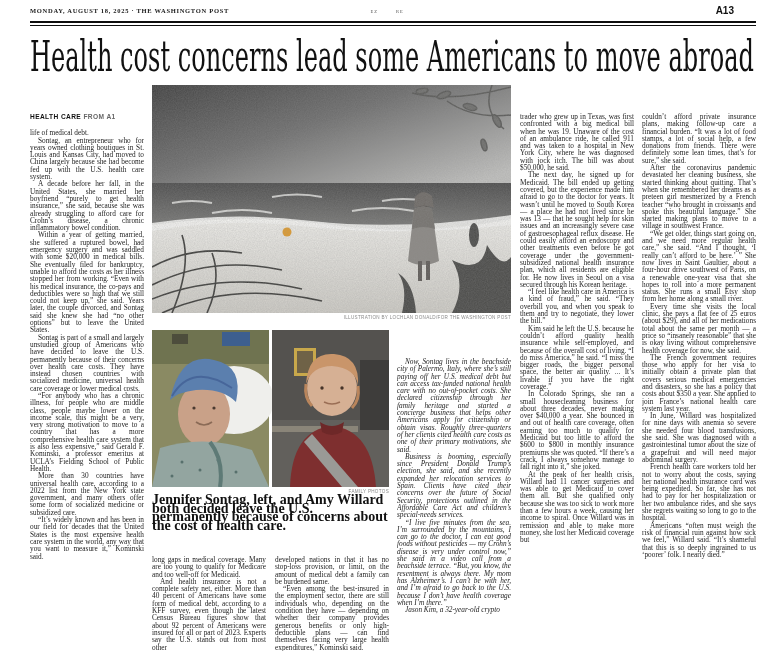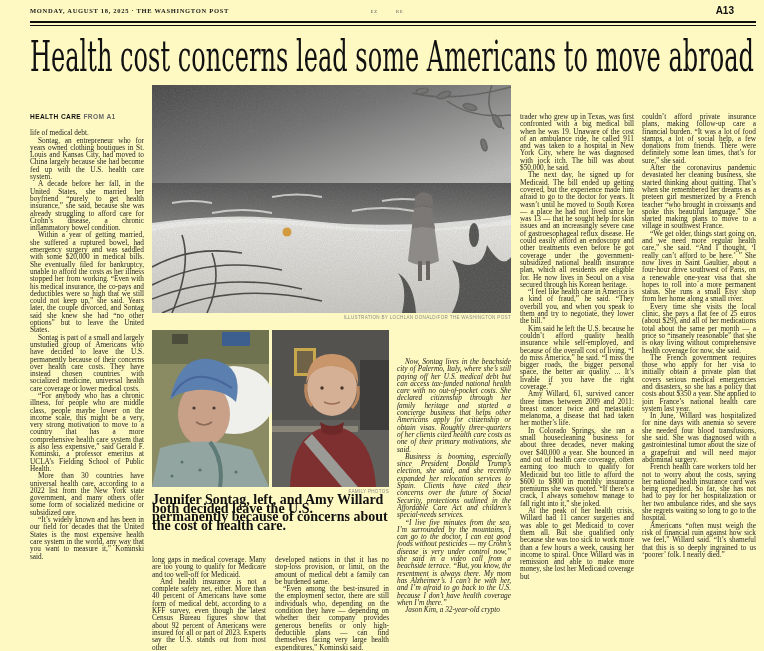--- a/index.html
+++ b/index.html
@@ -1,20 +1,20 @@
 <!DOCTYPE html>
 <html><head>
 <meta charset="utf-8">
 <style>
   * { margin:0; padding:0; box-sizing:border-box; }
   html,body { background:#e9e9e7; }
   body { font-family:"Liberation Serif", serif; }
   .page {
     position:relative; width:764px; height:651px; margin:0 auto;
-    background:#fef9c3; overflow:hidden;
+    background:#ffffff; overflow:hidden;
   }
   
   .masthead { position:absolute; left:30px; top:7px; width:726px; height:12px; }
   .mh-left { position:absolute; left:0; top:0; font-size:6.5px; font-weight:bold; letter-spacing:.7px; color:#1a1a1a; }
   .mh-center { position:absolute; left:50%; transform:translateX(-62%); top:2px; font-size:4.5px; color:#555; letter-spacing:1px; }
   .mh-center span { margin:0 8px; }
   .mh-right { position:absolute; right:22px; top:-2px; font-size:10px; font-weight:bold; color:#111; font-family:"Liberation Sans",sans-serif; }
   .rules { position:absolute; left:30px; top:21px; width:726px; height:5px;
            border-top:2px solid #0d0d0d; border-bottom:1px solid #0d0d0d; }
   
@@ -212,21 +212,20 @@
         <p class="para indent">“I live five minutes from the sea. I’m surrounded by the mountains, I can go to the doctor, I can eat good foods without pesticides — my Crohn’s disease is very under control now,” she said in a video call from a beachside terrace. “But, you know, the resentment is always there. My mom has Alzheimer’s. I can’t be with her, and I’m afraid to go back to the U.S. because I don’t have health coverage when I’m there.”</p>
         <p class="para indent">Jason Kim, a 32-year-old crypto</p>
       </div>
     </div>
   <div class="col col5">
       <div>
         <p class="para">trader who grew up in Texas, was first confronted with a big medical bill when he was 19. Unaware of the cost of an ambulance ride, he called 911 and was taken to a hospital in New York City, where he was diagnosed with jock itch. The bill was about $50,000, he said.</p>
         <p class="para indent">The next day, he signed up for Medicaid. The bill ended up getting covered, but the experience made him afraid to go to the doctor for years. It wasn’t until he moved to South Korea — a place he had not lived since he was 13 — that he sought help for skin issues and an increasingly severe case of gastroesophageal reflux disease. He could easily afford an endoscopy and other treatments even before he got coverage under the government-subsidized national health insurance plan, which all residents are eligible for. He now lives in Seoul on a visa secured through his Korean heritage.</p>
         <p class="para indent">“I feel like health care in America is a kind of fraud,” he said. “They overbill you, and when you speak to them and try to negotiate, they lower the bill.”</p>
         <p class="para indent">Kim said he left the U.S. because he couldn’t afford quality health insurance while self-employed, and because of the overall cost of living. “I do miss America,” he said. “I miss the bigger roads, the bigger personal space, the better air quality. ... It’s livable if you have the right coverage.”</p>
-        <p class="para indent">Amy Willard, 61, survived cancer three times between 2009 and 2011: breast cancer twice and metastatic melanoma, a disease that had taken her mother’s life.</p>
         <p class="para indent">In Colorado Springs, she ran a small housecleaning business for about three decades, never making over $40,000 a year. She bounced in and out of health care coverage, often earning too much to qualify for Medicaid but too little to afford the $600 to $800 in monthly insurance premiums she was quoted. “If there’s a crack, I always somehow manage to fall right into it,” she joked.</p>
         <p class="para indent">At the peak of her health crisis, Willard had 11 cancer surgeries and was able to get Medicaid to cover them all. But she qualified only because she was too sick to work more than a few hours a week, causing her income to spiral. Once Willard was in remission and able to make more money, she lost her Medicaid coverage but</p>
       </div>
     </div>
   <div class="col col6">
       <div>
         <p class="para">couldn’t afford private insurance plans, making follow-up care a financial burden. “It was a lot of food stamps, a lot of social help, a few donations from friends. There were definitely some lean times, that’s for sure,” she said.</p>
         <p class="para indent">After the coronavirus pandemic devastated her cleaning business, she started thinking about quitting. That’s when she remembered her dreams as a preteen girl mesmerized by a French teacher “who brought in croissants and spoke this beautiful language.” She started making plans to move to a village in southwest France.</p>
         <p class="para indent">“We get older, things start going on, and we need more regular health care,” she said. “And I thought, ‘I really can’t afford to be here.’ ” She now lives in Saint Gaultier, about a four-hour drive southwest of Paris, on a renewable one-year visa that she hopes to roll into a more permanent status. She runs a small Etsy shop from her home along a small river.</p>
         <p class="para indent">Every time she visits the local clinic, she pays a flat fee of 25 euros (about $29), and all of her medications total about the same per month — a price so “insanely reasonable” that she is okay living without comprehensive health coverage for now, she said.</p>

